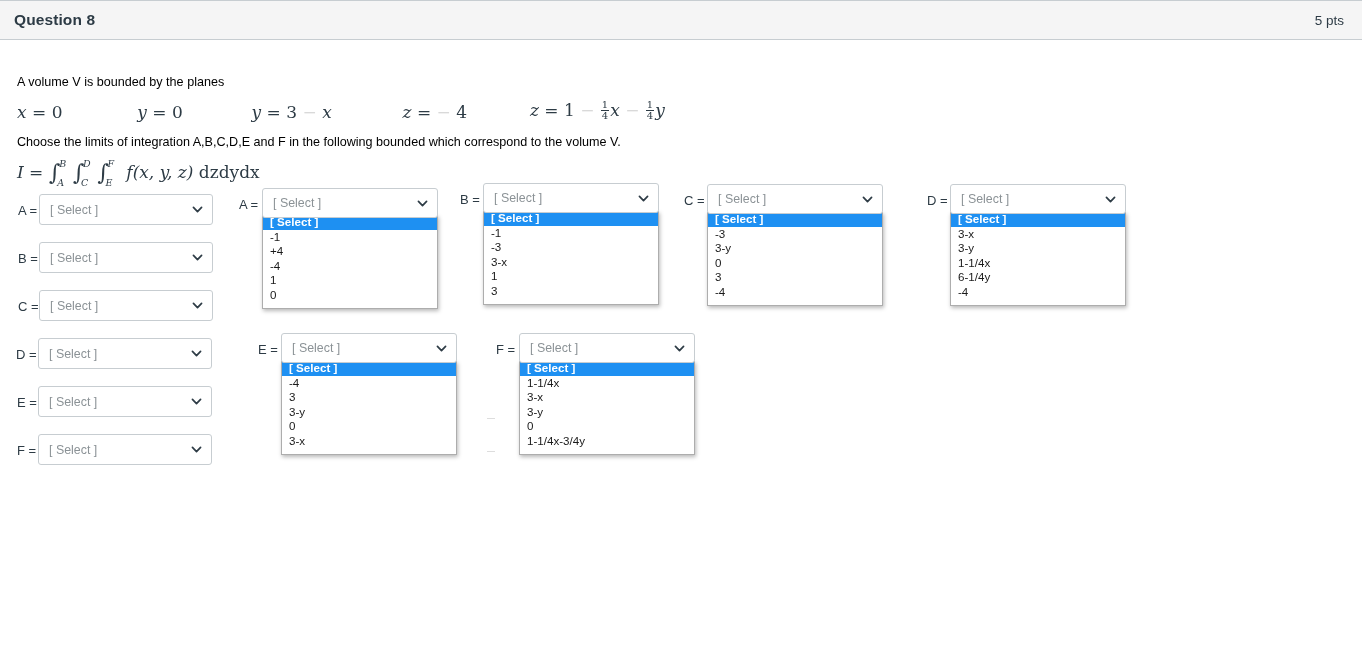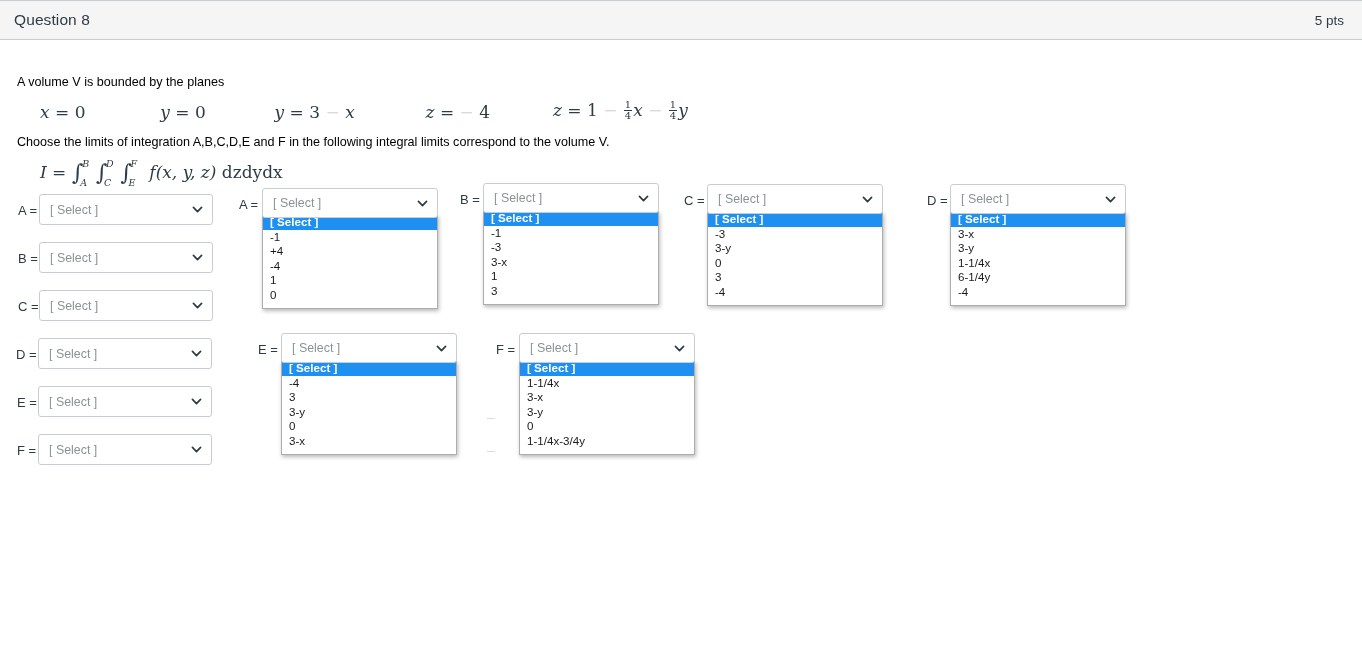--- a/index.html
+++ b/index.html
@@ -15,21 +15,21 @@
   #q-header {
     position: absolute; left: 0; top: 0;
     width: 1362px; height: 40px;
     background: #f5f5f5;
     border-top: 1px solid #c7cdd1;
     border-bottom: 1px solid #c7cdd1;
     display: flex; align-items: center;
     justify-content: space-between;
   }
   #q-title {
-    font-size: 15.5px; font-weight: normal;
+    font-size: 15.5px; font-weight: bold;
     color: #2d3b45; padding-left: 14px;
     letter-spacing: .1px;
   }
   #q-points {
     font-size: 13.5px; color: #2d3b45;
     padding-right: 18px;
     padding-left: 48px;
   }
 
   
@@ -41,21 +41,20 @@
   #line-intro { top: 74px; }
   #line-choose { top: 134px; }
 
   
   .math {
     position: absolute;
     font-family: "DejaVu Serif", "Liberation Serif", serif;
     font-style: italic;
     color: #2d3b45;
     white-space: nowrap;
-    margin-left: 23px;
   }
   #math-planes { left: 17px; top: 100px; font-size: 17px; }
   #math-planes .grp { display: inline-block; vertical-align: middle; }
   #math-planes .gap-a { display:inline-block; width: 64px; }
   #math-planes .gap-b { display:inline-block; width: 58px; }
   #math-planes .gap-c { display:inline-block; width: 60px; }
   #math-planes .gap-d { display:inline-block; width: 52px; }
   .op { font-style: normal; }
   .faint { color: #d9d9d9; font-style: normal; }
   .num { font-style: normal; }
@@ -168,21 +167,21 @@
   <span class="gap-a"></span>
   <span class="grp">y<span class="op"> = </span><span class="num">0</span></span>
   <span class="gap-b"></span>
   <span class="grp">y<span class="op"> = </span><span class="num">3</span><span class="faint">&nbsp;−&nbsp;</span>x</span>
   <span class="gap-c"></span>
   <span class="grp">z<span class="op"> = </span><span class="faint">−&nbsp;</span><span class="num">4</span></span>
   <span class="gap-d"></span>
   <span class="grp">z<span class="op"> = </span><span class="num">1</span><span class="faint">&nbsp;−&nbsp;</span><span class="frac"><span class="n">1</span><span class="d">4</span></span>x<span class="faint">&nbsp;−&nbsp;</span><span class="frac"><span class="n">1</span><span class="d">4</span></span>y</span>
 </div>
 
-<div id="line-choose" class="prose">Choose the limits of integration A,B,C,D,E and F in the following integral limits correspond to the volume V.</div>
+<div id="line-choose" class="prose">Choose the limits of integration A,B,C,D,E and F in the following bounded which correspond to the volume V.</div>
 
 <div id="math-integral" class="math">
   <span>I</span><span class="op">&nbsp;=&nbsp;</span><span class="intsign">∫</span><span class="lims"><span class="up">B</span><span class="lo">A</span></span>&nbsp;<span class="intsign">∫</span><span class="lims"><span class="up">D</span><span class="lo">C</span></span>&nbsp;<span class="intsign">∫</span><span class="lims"><span class="up">F</span><span class="lo">E</span></span>&nbsp;&nbsp;<span>f(x, y, z)</span>&nbsp;<span class="dz">dzdydx</span>
 </div>
 
 <div id="left-col">
     <div class="sel-label" style="left: 18px; top: 203px;">A =</div>
     <div class="sel-box" style="left: 39px; top: 194px; width: 174px; height: 31px;">
       <span class="sel-text">[ Select ]</span>
       <svg class="chev" viewBox="0 0 16 16">

